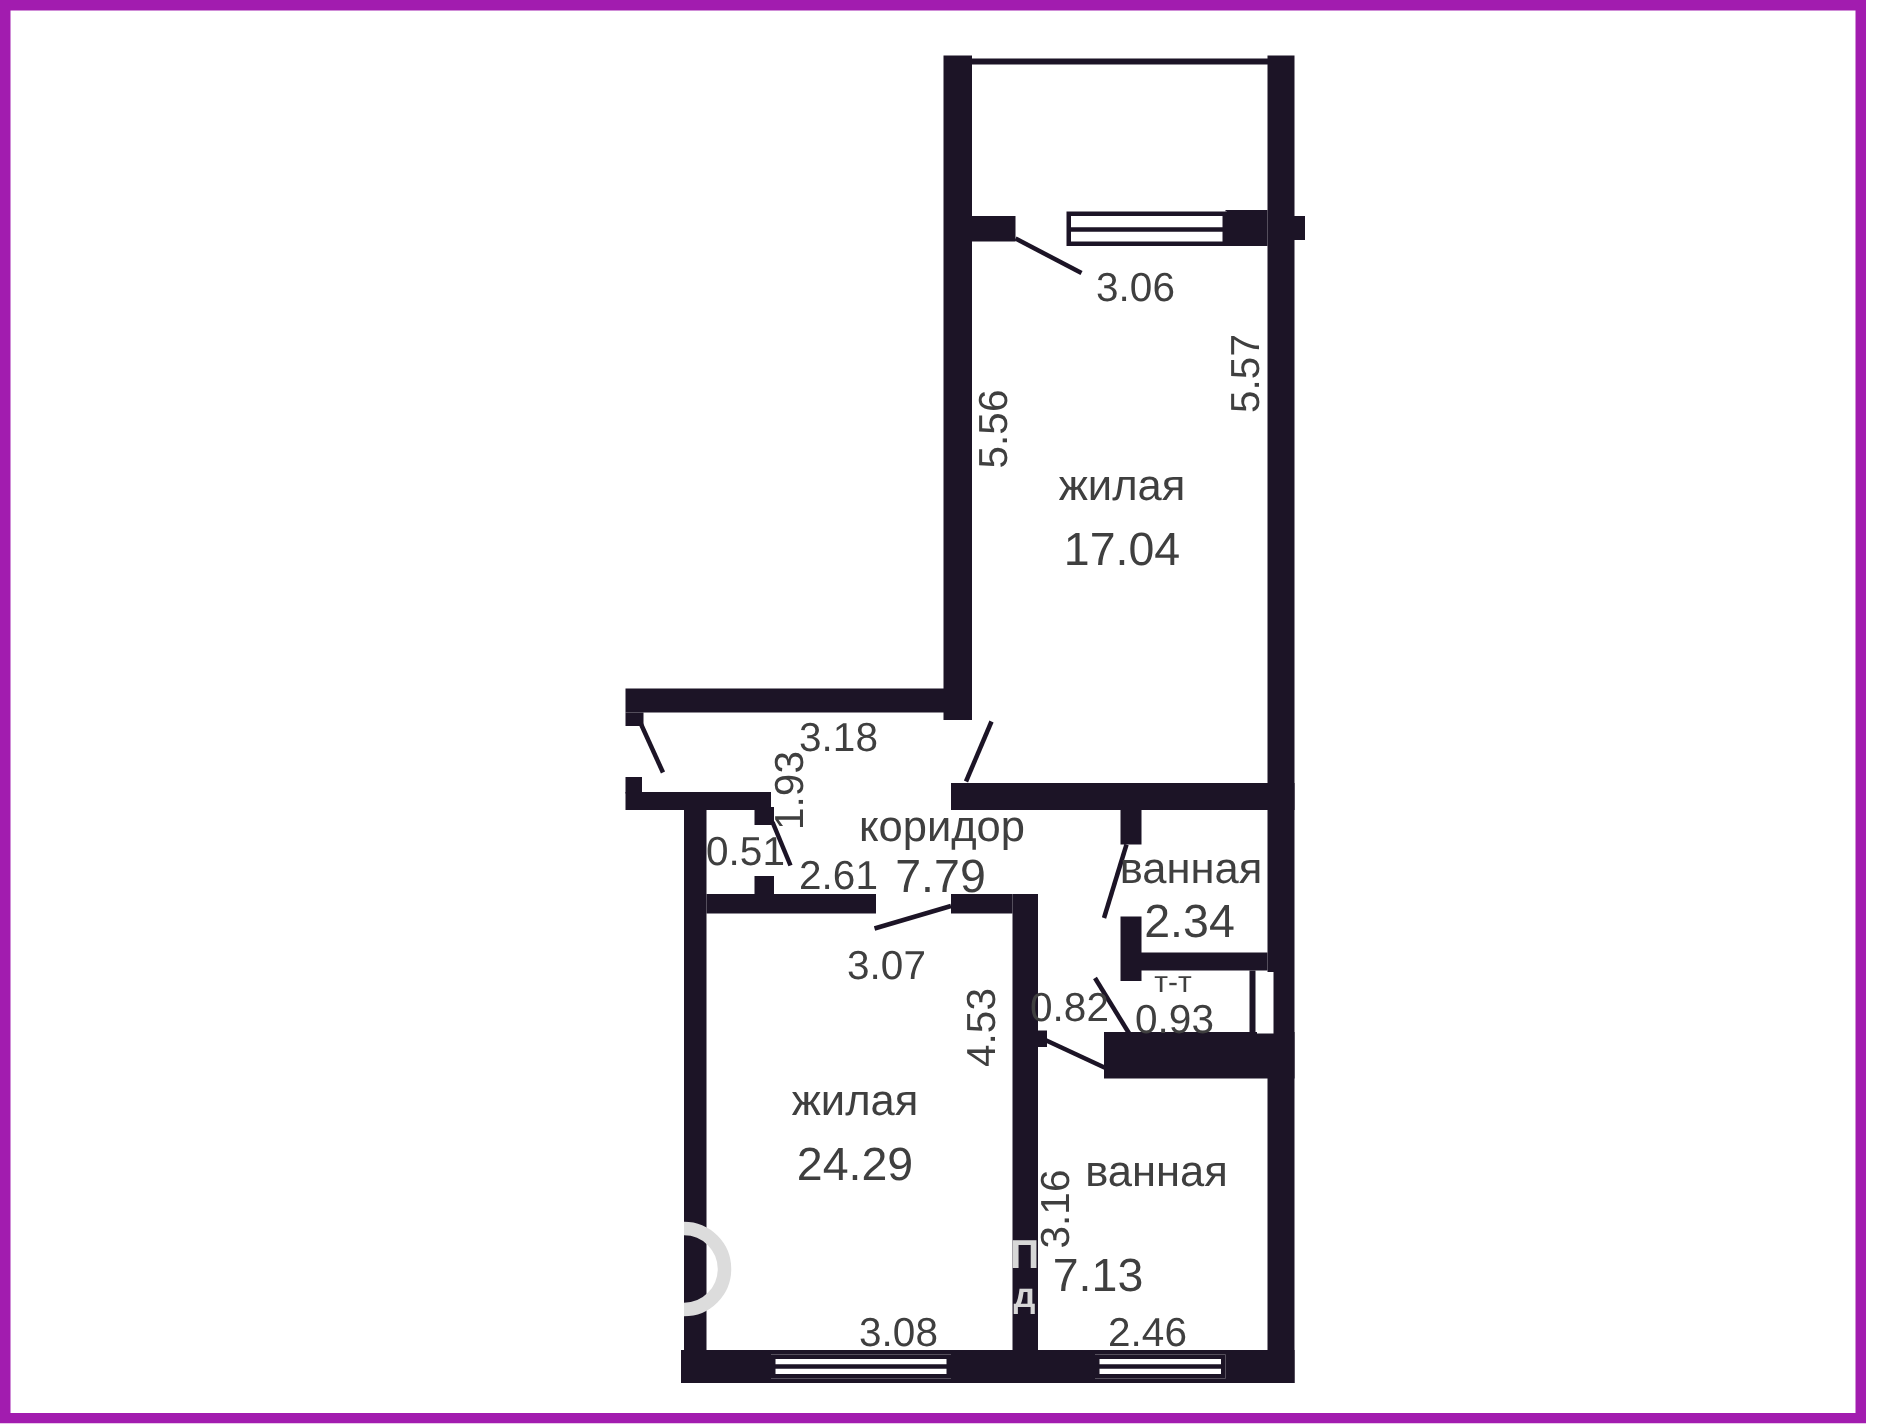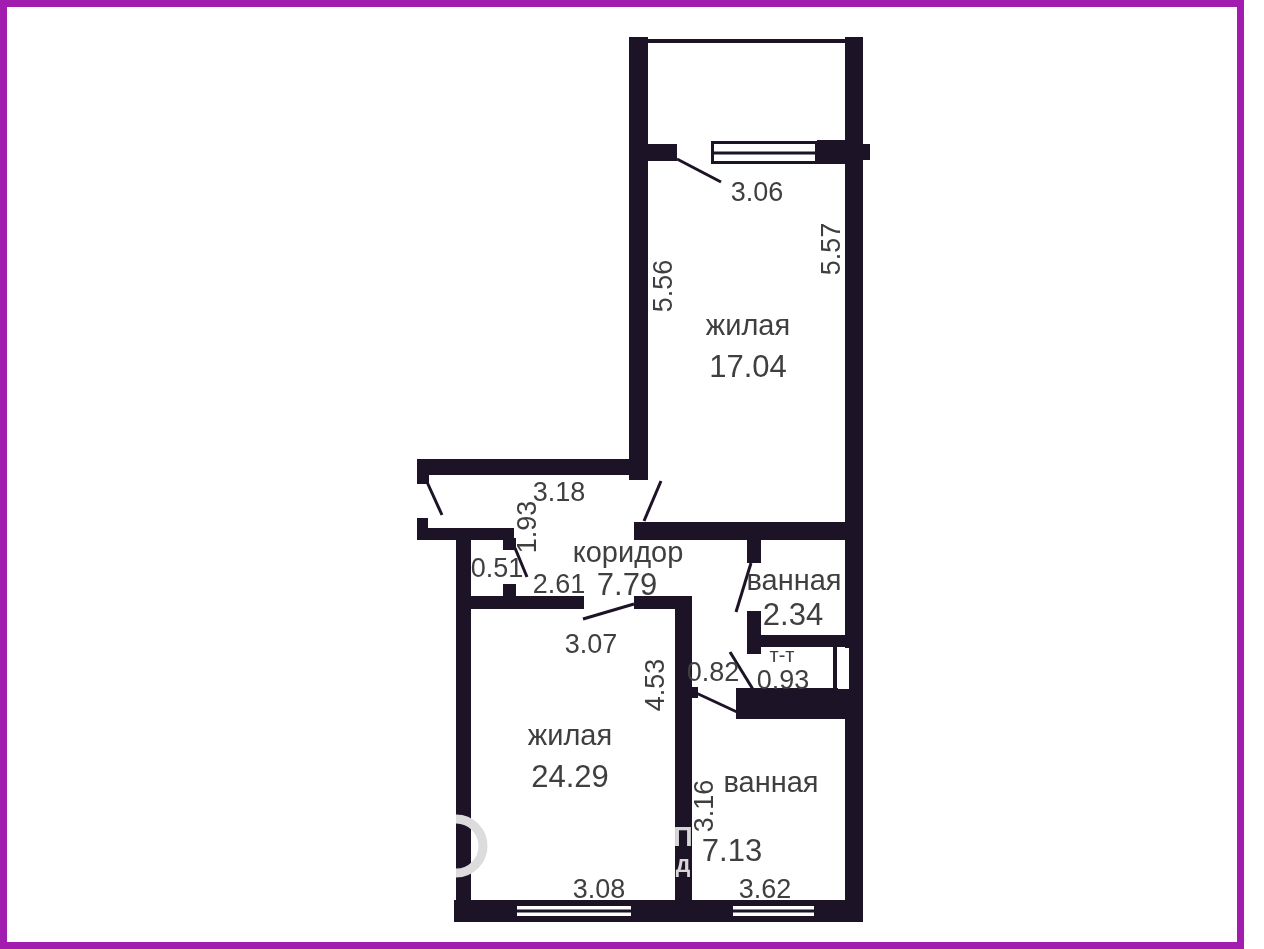--- a/index.html
+++ b/index.html
@@ -120,18 +120,18 @@
   <span class="lbl" style="left:584px; top:637px;">3.07</span>
   <span class="lbl" style="left:706px; top:665px;">0.82</span>
   <span class="lbl rot" style="left:648px; top:678px;">4.53</span>
   <span class="lbl name" style="left:563px; top:728px;">жилая</span>
   <span class="lbl area" style="left:563px; top:769px;">24.29</span>
   <span class="lbl" style="left:572px; top:882px;margin-left:20px;">3.08</span>
 
   <span class="lbl rot" style="left:697px; top:799px;">3.16</span>
   <span class="lbl name" style="left:764px; top:775px;">ванная</span>
   <span class="lbl area" style="left:725px; top:816px;margin-top:27px;">7.13</span>
-  <span class="lbl" style="left:758px; top:882px;">3.62</span>
+  <span class="lbl" style="left:758px; top:882px;">2.46</span>
 
   <span class="wm" style="left:676px; top:830px; font-size:27px;">П</span>
   <span class="wm" style="left:676px; top:857px; font-size:23px;">д</span>
 
 </div>
 
 </body></html>

